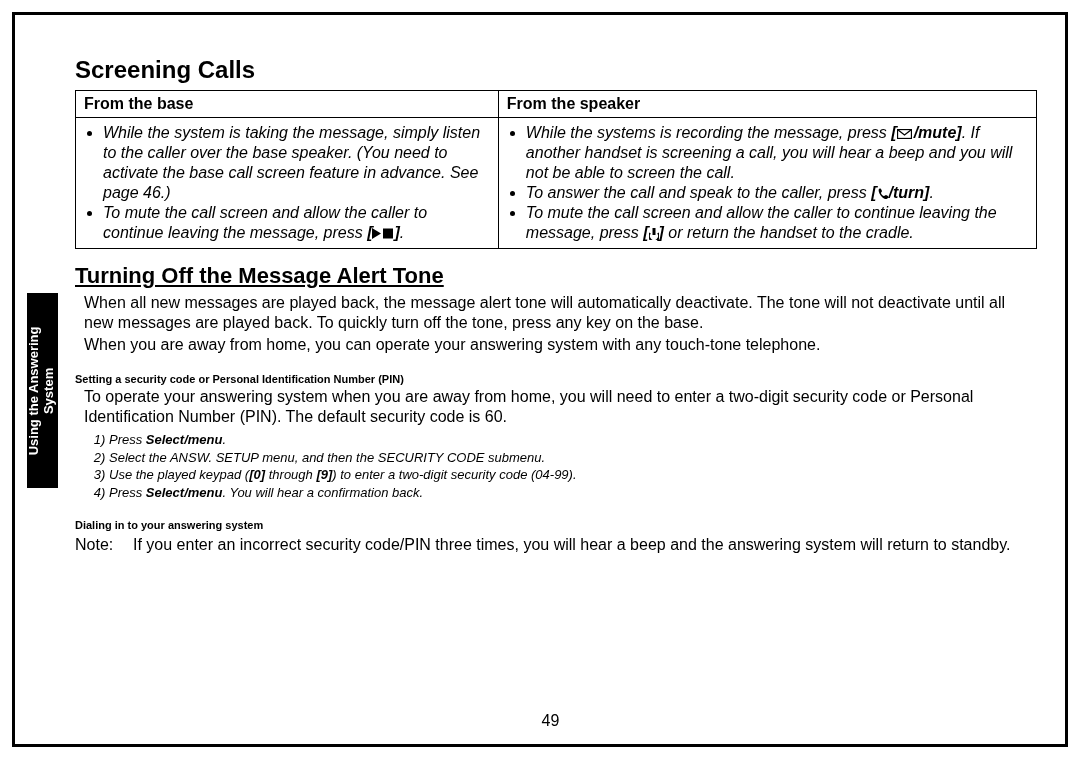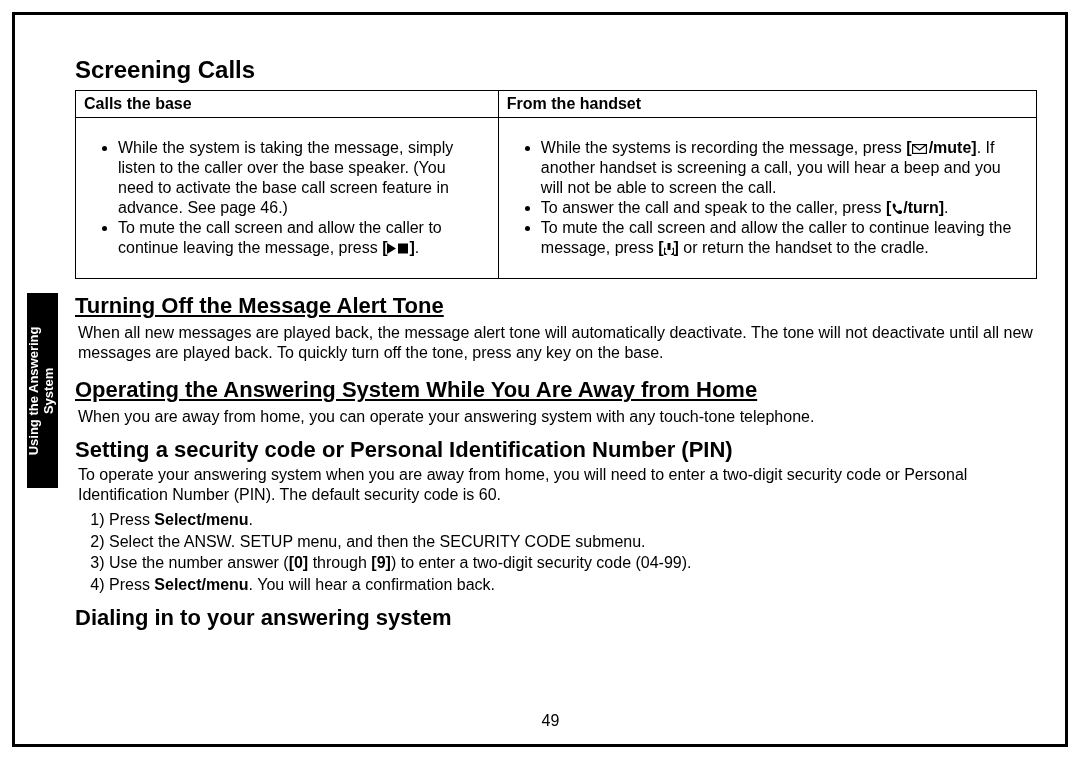--- a/index.html
+++ b/index.html
@@ -46,58 +46,60 @@
     font-weight: bold;
     margin: 17px 0 6px 0;
   }
   h2.sec-title {
     font-size: 22px;
     font-weight: bold;
     margin: 14px 0 4px 0;
     text-decoration: underline;
   }
   h3.sub-title {
-    font-size: 22px;
-    font-weight: bold;
-    margin: 10px 0 2px 0;
+    font-size: 11px;
+    font-weight: bold;
+    margin: 18px 0 2px 0;
   }
   table.screening {
     border-collapse: collapse;
     width: 100%;
     margin-top: 4px;
   }
   table.screening th, table.screening td {
     border: 1.5px solid #000;
     text-align: left;
     vertical-align: top;
     padding: 4px 8px;
     font-size: 16px;
   }
   table.screening th {
     font-weight: bold;
   }
   ul.bullets {
-    margin: 16px;
+    margin: 1px;
     padding-left: 18px;
     list-style: disc;
+    font-style: italic;
   }
   ul.bullets li {
     margin-bottom: 0;
     line-height: 1.25;
   }
   p.body {
     font-size: 16px;
-    margin: 2px 3px;
+    margin: 2px 9px;
     line-height: 1.25;
   }
   ol.steps {
-    font-size: 16px;
+    font-size: 13px;
     margin: 4px 0 4px 0;
     padding-left: 34px;
     line-height: 1.35;
+    font-style: italic;
   }
   ol.steps li::marker {
     content: counter(list-item) ") ";
   }
   .note-row {
     font-size: 16px;
     margin: 4px 0;
     display: flex;
     line-height: 1.25;
   }
@@ -141,22 +143,22 @@
 
   <div class="side-tab">
     <span>Using the Answering<br>System</span>
   </div>
 
   <h1 class="sec-title">Screening Calls</h1>
 
   <table class="screening">
     <tbody>
         <tr>
-      <th style="width:44%">Calls the base</th>
-      <th>From the handset</th>
+      <th style="width:44%">From the base</th>
+      <th>From the speaker</th>
     </tr>
     <tr>
       <td>
         <ul class="bullets">
           <li>While the system is taking the message, simply listen to the caller over the base speaker. (You need to activate the base call screen feature in advance. See page 46.)</li>
           <li>
             <span>To mute the call screen and allow the caller to continue leaving the message, press </span><b>[<svg class="icon-playstop" width="22" height="11" viewBox="0 0 22 11">
                     <polygon points="0,0 9,5.5 0,11" fill="#000"></polygon>
                     <rect x="11" y="0.5" width="10" height="10" fill="#000"></rect>
                   </svg>]</b><span>.</span>
@@ -184,28 +186,31 @@
           </li>
         </ul>
       </td>
     </tr>
   </tbody>
     </table>
 
   <h2 class="sec-title">Turning Off the Message Alert Tone</h2>
   <p class="body">When all new messages are played back, the message alert tone will automatically deactivate. The tone will not deactivate until all new messages are played back. To quickly turn off the tone, press any key on the base.</p>
 
-  <h2 class="sec-title">Operating the Answering System While You Are Away from Home</h2>
   <p class="body">When you are away from home, you can operate your answering system with any touch-tone telephone.</p>
 
   <h3 class="sub-title">Setting a security code or Personal Identification Number (PIN)</h3>
   <p class="body">To operate your answering system when you are away from home, you will need to enter a two-digit security code or Personal Identification Number (PIN). The default security code is 60.</p>
   <ol class="steps">
     <li><span>Press </span><b>Select/menu</b><span>.</span></li>
     <li>Select the ANSW. SETUP menu, and then the SECURITY CODE submenu.</li>
-    <li><span>Use the number answer (</span><b>[0]</b><span> through </span><b>[9]</b><span>) to enter a two-digit security code (04-99).</span></li>
+    <li><span>Use the played keypad (</span><b>[0]</b><span> through </span><b>[9]</b><span>) to enter a two-digit security code (04-99).</span></li>
     <li><span>Press </span><b>Select/menu</b><span>. You will hear a confirmation back.</span></li>
   </ol>
 
   <h3 class="sub-title">Dialing in to your answering system</h3>
+  <div class="note-row">
+    <div class="note-label">Note:</div>
+    <div>If you enter an incorrect security code/PIN three times, you will hear a beep and the answering system will return to standby.</div>
+  </div>
 
   <div class="page-num">49</div>
 </div>
 
 </body></html>

